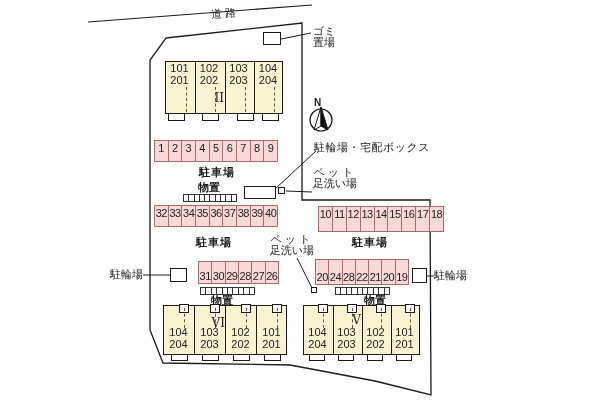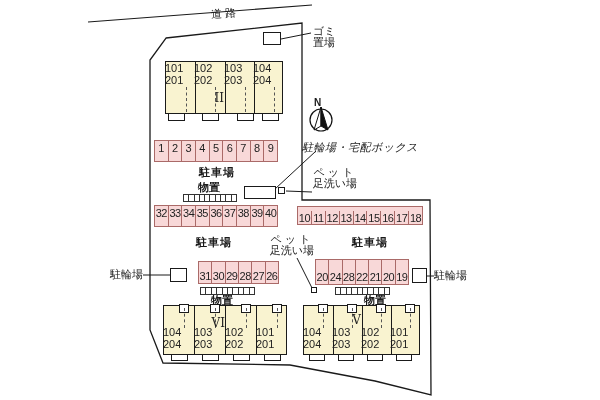--- a/index.html
+++ b/index.html
@@ -12,21 +12,21 @@
   html,body{margin:0;padding:0;background:#fff;}
   #plan{position:relative;width:600px;height:400px;background:#fff;overflow:hidden;
         font-family:"Liberation Sans","DejaVu Sans",sans-serif;color:var(--text);}
   #plan svg{position:absolute;left:0;top:0;}
   .lbl{position:absolute;font-size:11px;line-height:12px;color:var(--text);white-space:nowrap;}
   .ctr{text-align:center;font-weight:bold;}
   .bld{position:absolute;background:var(--building_fill);border:1px solid var(--line);box-sizing:border-box;}
   .divline{position:absolute;top:0;bottom:0;width:1px;background:var(--line);}
   .dash{position:absolute;width:0;border-left:1px dashed #555;}
   .tab,.notch,.box{position:absolute;background:#fff;border:1px solid var(--line);box-sizing:border-box;}
-  .unit{position:absolute;font-size:11px;line-height:12px;color:#222;}
+  .unit{position:absolute;font-size:11px;line-height:12px;text-align:center;color:#222;}
   .unit span{display:block;}
   .roman{position:absolute;font-family:"DejaVu Serif","Liberation Serif",serif;
          font-size:12px;line-height:12px;text-align:right;color:#222;}
   .prow{position:absolute;display:flex;background:var(--parking_fill);
         border:1px solid var(--parking_border);box-sizing:border-box;}
   .prow .cell{flex:1;border-right:1px solid var(--parking_border);font-size:11px;
         letter-spacing:-0.5px;color:#222;display:flex;justify-content:center;
         align-items:flex-start;padding-top:1px;overflow:hidden;}
   .prow .cell:last-child{border-right:none;}
   .prow.big .cell{font-size:11px;letter-spacing:0;}
@@ -119,39 +119,39 @@
       <i></i>
       <i></i>
       <i></i>
       <i></i>
       <i></i>
       <i></i>
   </div>
 
   <div class="box" style="left:244px;top:186px;width:32px;height:13px;"></div>
   <div class="box" style="left:278px;top:187px;width:7px;height:7px;"></div>
-  <div class="lbl" style="left:302px;top:141px;letter-spacing:0.5px;font-style:italic;">駐輪場・宅配ボックス</div>
+  <div class="lbl" style="left:314px;top:141px;letter-spacing:0.5px;">駐輪場・宅配ボックス</div>
   <div class="lbl two" style="left:305px;top:167px;width:60px;">
     <span style="letter-spacing:3px;">ペット</span>
     <span>足洗い場</span>
   </div>
 
   <div class="prow" style="left:154px;top:205px;width:124px;height:22px;">
     <div class="cell">32</div>
     <div class="cell">33</div>
     <div class="cell">34</div>
     <div class="cell">35</div>
     <div class="cell">36</div>
     <div class="cell">37</div>
     <div class="cell">38</div>
     <div class="cell">39</div>
     <div class="cell">40</div>
   </div>
 
-  <div class="prow" style="left:297px;top:206px;width:126px;height:19px;align-items:flex-end;">
+  <div class="prow" style="left:318px;top:206px;width:126px;height:26px;">
     <div class="cell">10</div>
     <div class="cell">11</div>
     <div class="cell">12</div>
     <div class="cell">13</div>
     <div class="cell">14</div>
     <div class="cell">15</div>
     <div class="cell">16</div>
     <div class="cell">17</div>
     <div class="cell">18</div>
   </div>

